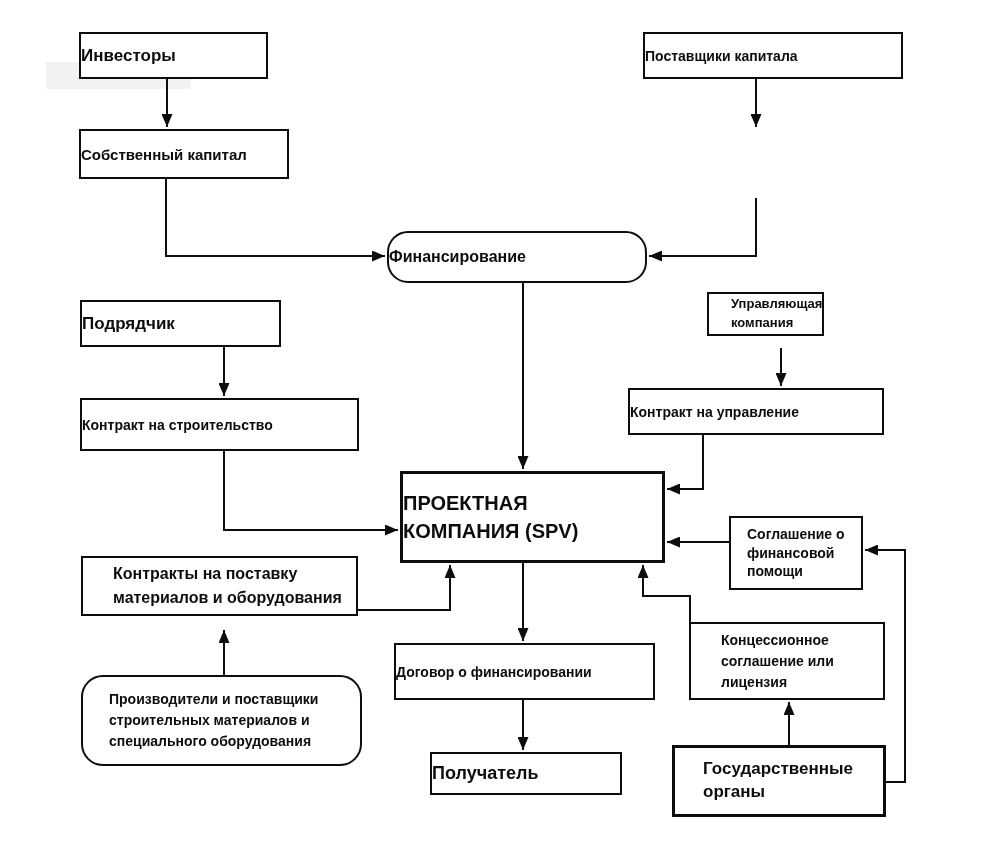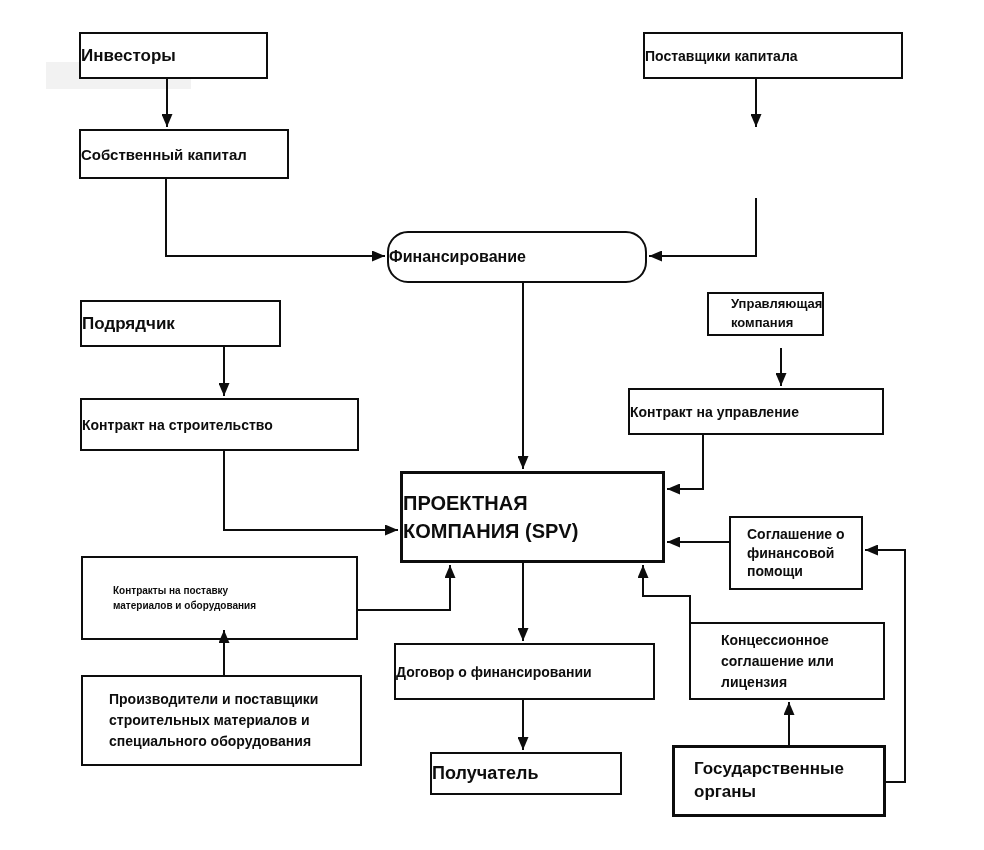--- a/index.html
+++ b/index.html
@@ -47,26 +47,26 @@
   #n-suppliers     { left: 623px; top: 32px;  width: 260px; height: 47px; font-size: 14px; margin-left: 20px; }
   #n-equity        { left: 79px;  top: 129px; width: 210px; height: 50px; font-size: 15px; }
   #n-debt          { left: 622px; top: 129px; width: 262px; height: 69px; font-size: 14px; line-height: 1.6;  padding-left: 17px; }
   #n-financing     { left: 387px; top: 231px; width: 260px; height: 52px; font-size: 16px; border-radius: 21px; }
   #n-contractor    { left: 80px;  top: 300px; width: 201px; height: 47px; font-size: 17px; }
   #n-construction  { left: 80px;  top: 398px; width: 279px; height: 53px; font-size: 14px; }
   #n-mgmtco        { left: 707px; top: 292px; width: 117px; height: 44px; font-size: 13px; line-height: 1.45; padding-left: 22px; align-items: center; }
   #n-mgmtcontract  { left: 628px; top: 388px; width: 256px; height: 47px; font-size: 14px; }
   #n-spv           { left: 400px; top: 471px; width: 265px; height: 92px; font-size: 20px; line-height: 1.4; border-width: 3px; }
   #n-finassist     { left: 729px; top: 516px; width: 134px; height: 74px; font-size: 14px; line-height: 1.35; padding-left: 16px; }
-  #n-supply        { left: 81px;  top: 556px; width: 277px; height: 84px; font-size: 10px; line-height: 1.5;  padding-left: 30px; }
-  #n-manufacturers { left: 81px;  top: 675px; width: 281px; height: 91px; font-size: 14px; line-height: 1.5;  padding-left: 26px; }
+  #n-supply        { left: 81px;  top: 556px; width: 277px; height: 60px; font-size: 16px; line-height: 1.5;  padding-left: 30px; }
+  #n-manufacturers { left: 81px;  top: 675px; width: 281px; height: 91px; font-size: 14px; line-height: 1.5;  padding-left: 26px; border-radius: 22px; }
   #n-finagreement  { left: 394px; top: 643px; width: 261px; height: 57px; font-size: 14px; }
   #n-concession    { left: 689px; top: 622px; width: 196px; height: 78px; font-size: 14px; line-height: 1.5;  padding-left: 30px; }
   #n-recipient     { left: 430px; top: 752px; width: 192px; height: 43px; font-size: 18px; }
-  #n-gov           { left: 672px; top: 745px; width: 214px; height: 72px; font-size: 17px; line-height: 1.35; padding-left: 19px; border-width: 3px; }
+  #n-gov           { left: 672px; top: 745px; width: 214px; height: 72px; font-size: 17px; line-height: 1.35; padding-left: 28px; border-width: 3px; }
 
   svg.edges {
     position: absolute;
     left: 0;
     top: 0;
     width: 984px;
     height: 850px;
     z-index: 3;
     pointer-events: none;
   }

